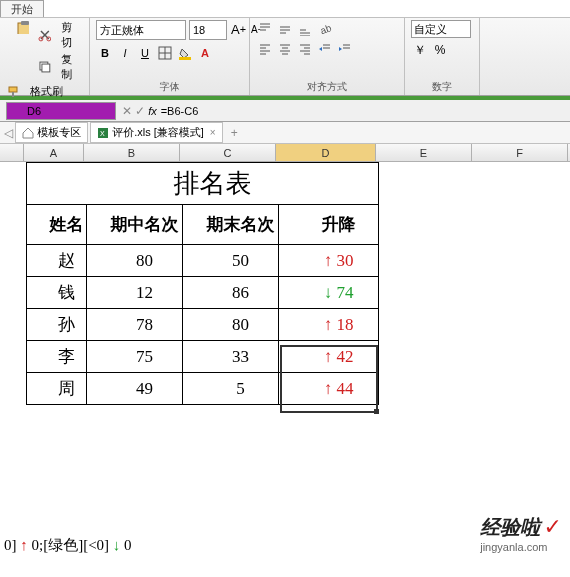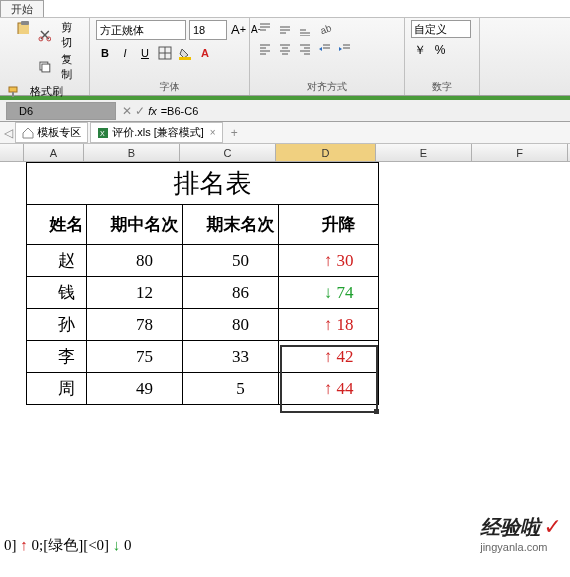--- a/index.html
+++ b/index.html
@@ -29,21 +29,21 @@
   .align-row { display: flex; gap: 2px; margin-bottom: 2px; }
   .abtn { width: 18px; height: 18px; border: 1px solid transparent; display: flex; align-items: center; justify-content: center; }
   .align-text-btn { display: flex; align-items: center; font-size: 11px; padding: 1px 3px; gap: 2px; }
   
   .number-group { width: 75px; }
   .num-sel { width: 60px; height: 18px; border: 1px solid #999; background: #fff; font-size: 11px; padding: 0 2px; }
   
   .green-bar { height: 4px; background: #4a9b3a; }
   
   .namebox-row { display: flex; align-items: center; height: 22px; border-bottom: 1px solid #a0a0a0; background: #f0f0f0; }
-  .namebox { width: 110px; height: 18px; border: 1px solid #999; background: #a3a3a3; margin-left: 6px; font-size: 11px; padding: 1px 12px; }
+  .namebox { width: 110px; height: 18px; border: 1px solid #999; background: #a21caf; margin-left: 6px; font-size: 11px; padding: 1px 20px; }
   .fx-area { display: flex; align-items: center; margin-left: 6px; gap: 3px; }
   .fx-lbl { font-style: italic; font-size: 11px; }
   .formula-input { border: none; background: transparent; font-size: 11px; width: 300px; padding: 1px; }
   
   .tab-row { display: flex; align-items: center; height: 22px; border-bottom: 1px solid #c0c0c0; background: #f5f5f5; padding-left: 4px; gap: 2px; }
   .doc-tab { display: flex; align-items: center; padding: 2px 6px; font-size: 11px; border: 1px solid #c0c0c0; background: #fff; gap: 3px; }
   .tab-icon { width: 12px; height: 12px; }
   .tab-close { font-size: 10px; color: #888; margin-left: 3px; }
   .tab-add { padding: 2px 6px; color: #888; }
   

